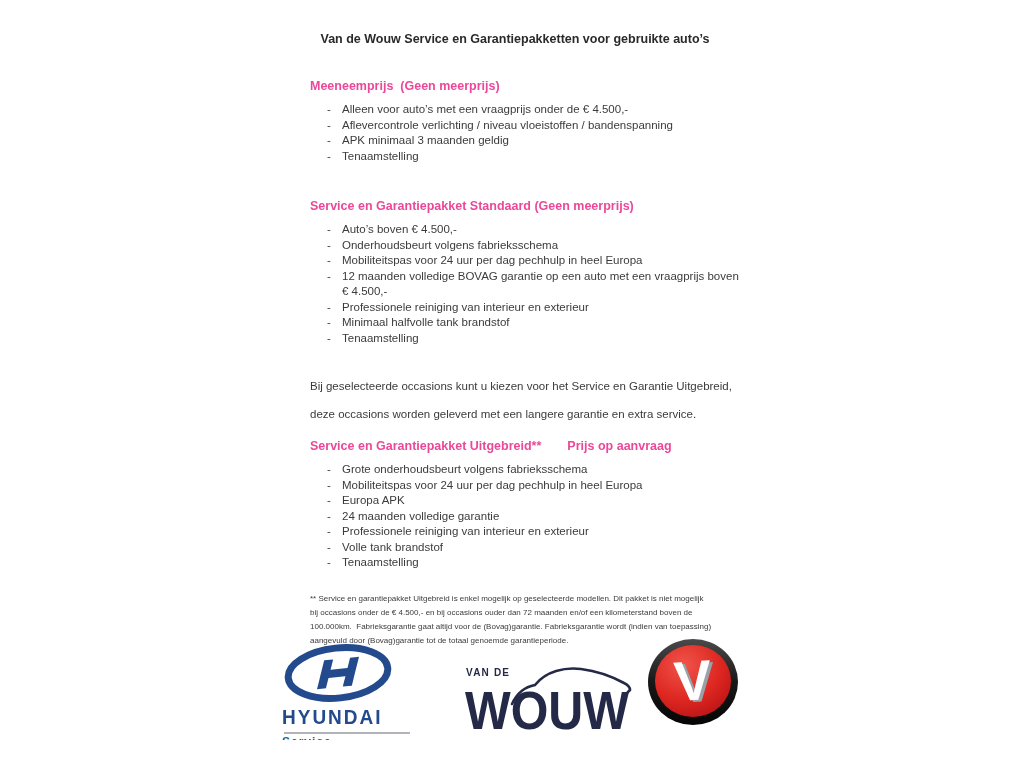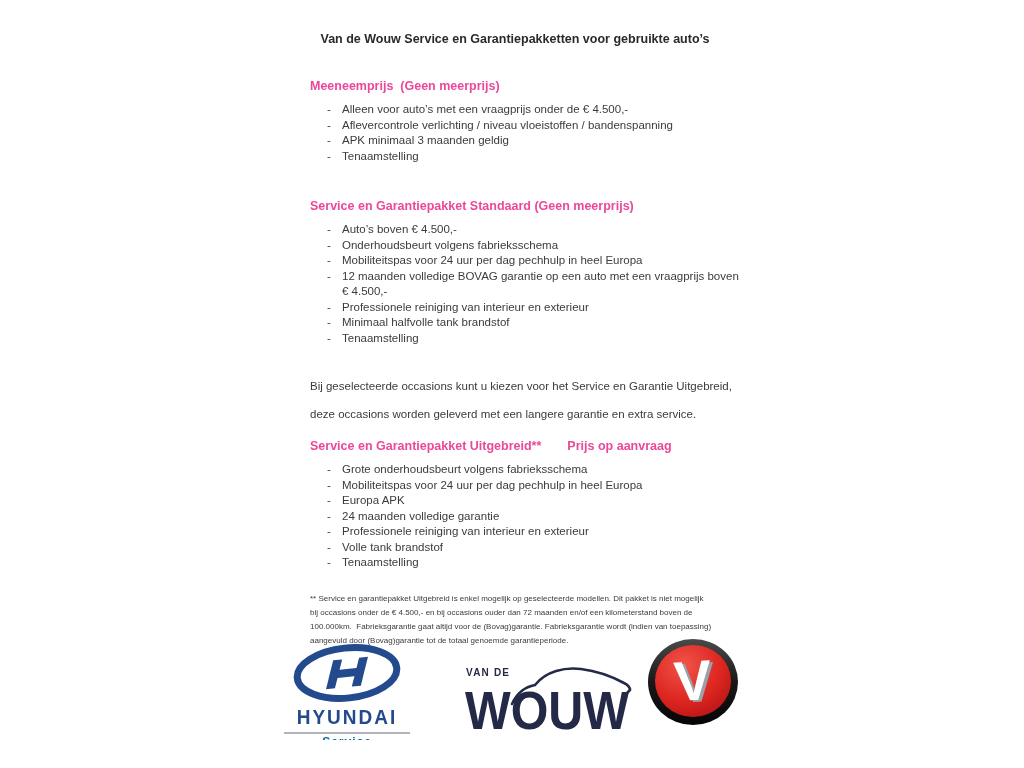--- a/index.html
+++ b/index.html
@@ -52,21 +52,21 @@
     white-space:pre; color:#3b3b3b;
   }
 
   .footnote {
     margin-top:21px;
     font-size:8px; line-height:14px;
     white-space:pre; color:#3b3b3b;
   }
 
   
-  .logo-hyundai { position:absolute; left:282px; top:644px; width:130px; text-align:center; }
+  .logo-hyundai { position:absolute; left:282px; top:644px; width:130px; }
   .hy-wordmark {
     font-size:19px; font-weight:bold; letter-spacing:2px;
     color:#234a8c; transform:scaleY(1.08); margin-top:1px;
     white-space:pre;
   }
   .hy-divider { border-top:2px solid #b3b3bc; margin:3px 2px 1px 2px; }
   .hy-service {
     font-size:12px; font-weight:bold; letter-spacing:1px;
     color:#0369a1; white-space:pre;
   }

